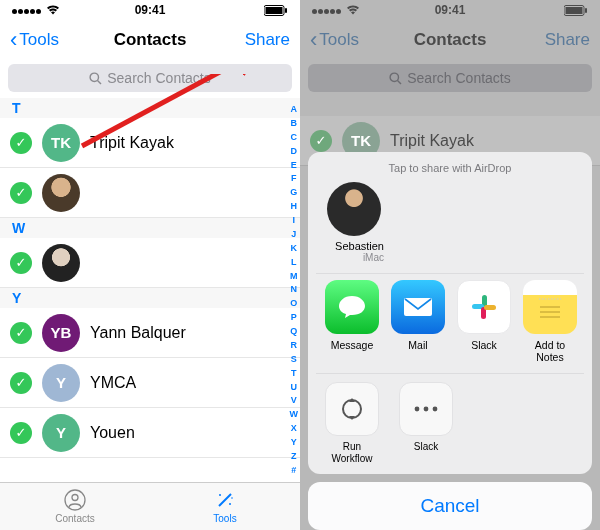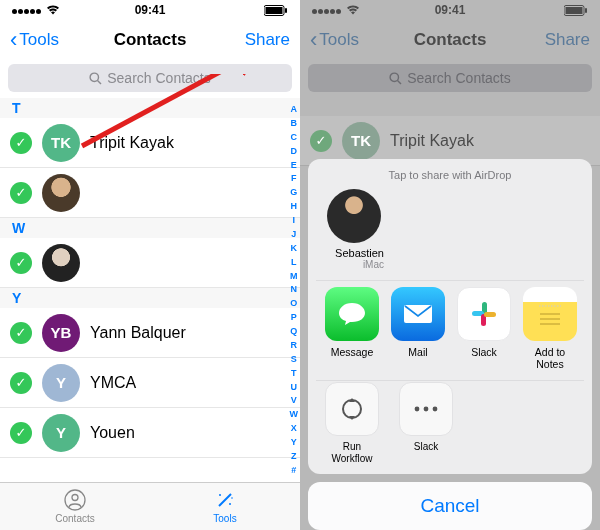--- a/index.html
+++ b/index.html
@@ -45,21 +45,21 @@
   .airhint { text-align:center; font-size:11px; color:#7a7a7e; margin-bottom:8px;}
   .air { display:flex; gap:18px; padding:0 8px 10px;}
   .airitem { width:60px; text-align:right;}
   .airimg { width:54px; height:54px; border-radius:50%; background:#333; margin:0 auto 4px; background-image:radial-gradient(circle at 50% 30%, #d9b38c 0 18%, #2a2a2a 20% 100%);}
   .airitem .n1 { font-size:11px; color:#000;}
   .airitem .n2 { font-size:10px; color:#8a8a8f;}
   .apps { display:flex; gap:6px; padding:6px 6px 10px; border-top:1px solid #dcdcde; overflow:hidden;}
   .app { width:60px; text-align:center; flex:0 0 60px;}
   .appicon { width:54px; height:54px; border-radius:12px; margin:0 auto 5px; display:flex; align-items:center; justify-content:center; font-size:26px; color:#fff;}
   .app .lbl { font-size:10.5px; color:#000; line-height:1.15;}
-  .actions { display:flex; gap:14px; padding:1px 6px 6px; border-top:1px solid #dcdcde;}
+  .actions { display:flex; gap:14px; padding:8px 6px 6px; border-top:1px solid #dcdcde;}
   .act { width:60px; text-align:center;}
   .acticon { width:54px; height:54px; border-radius:12px; background:#f8f8f8; border:1px solid #e2e2e4; margin:0 auto 5px; display:flex; align-items:center; justify-content:center;}
   .act .lbl { font-size:10px; color:#000; line-height:1.15;}
   .cancel { background:#fbfbfc; border-radius:12px; text-align:center; padding:13px 0; color:#007aff; font-size:19px; font-weight:500;}
   svg { display:block; }
 </style>
 </head>
 <body>
 
 <div class="wrap">

